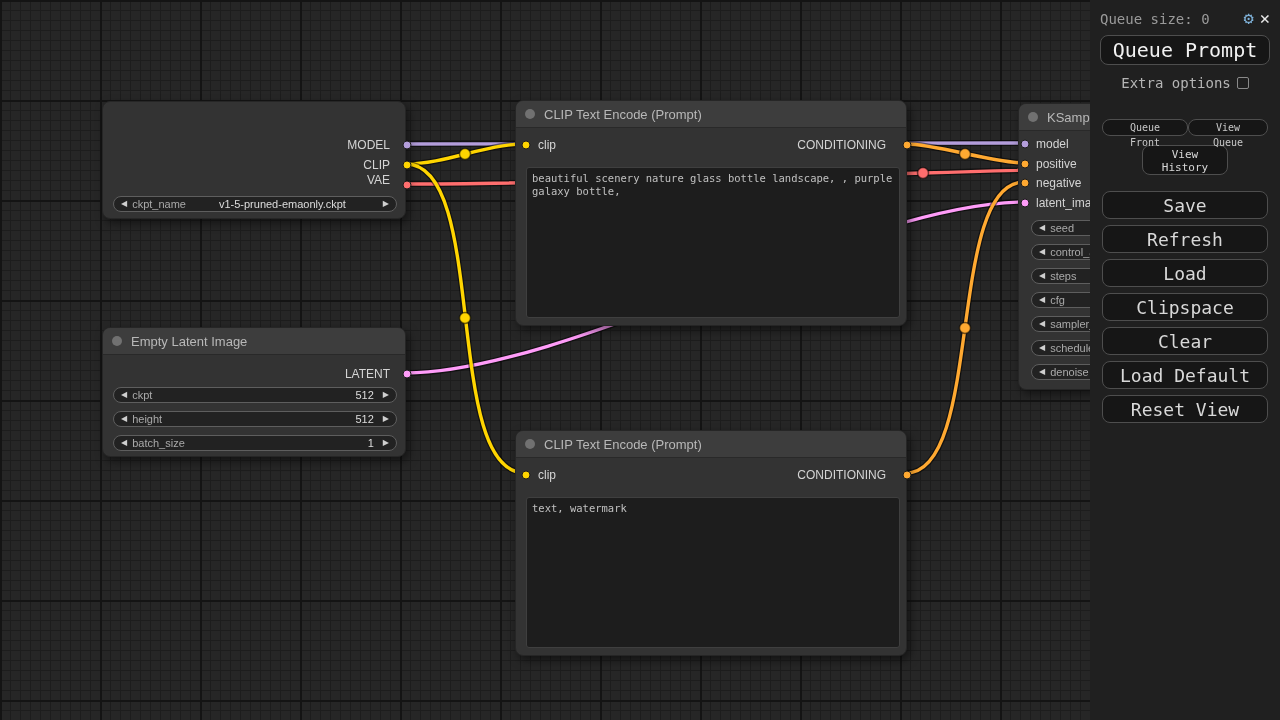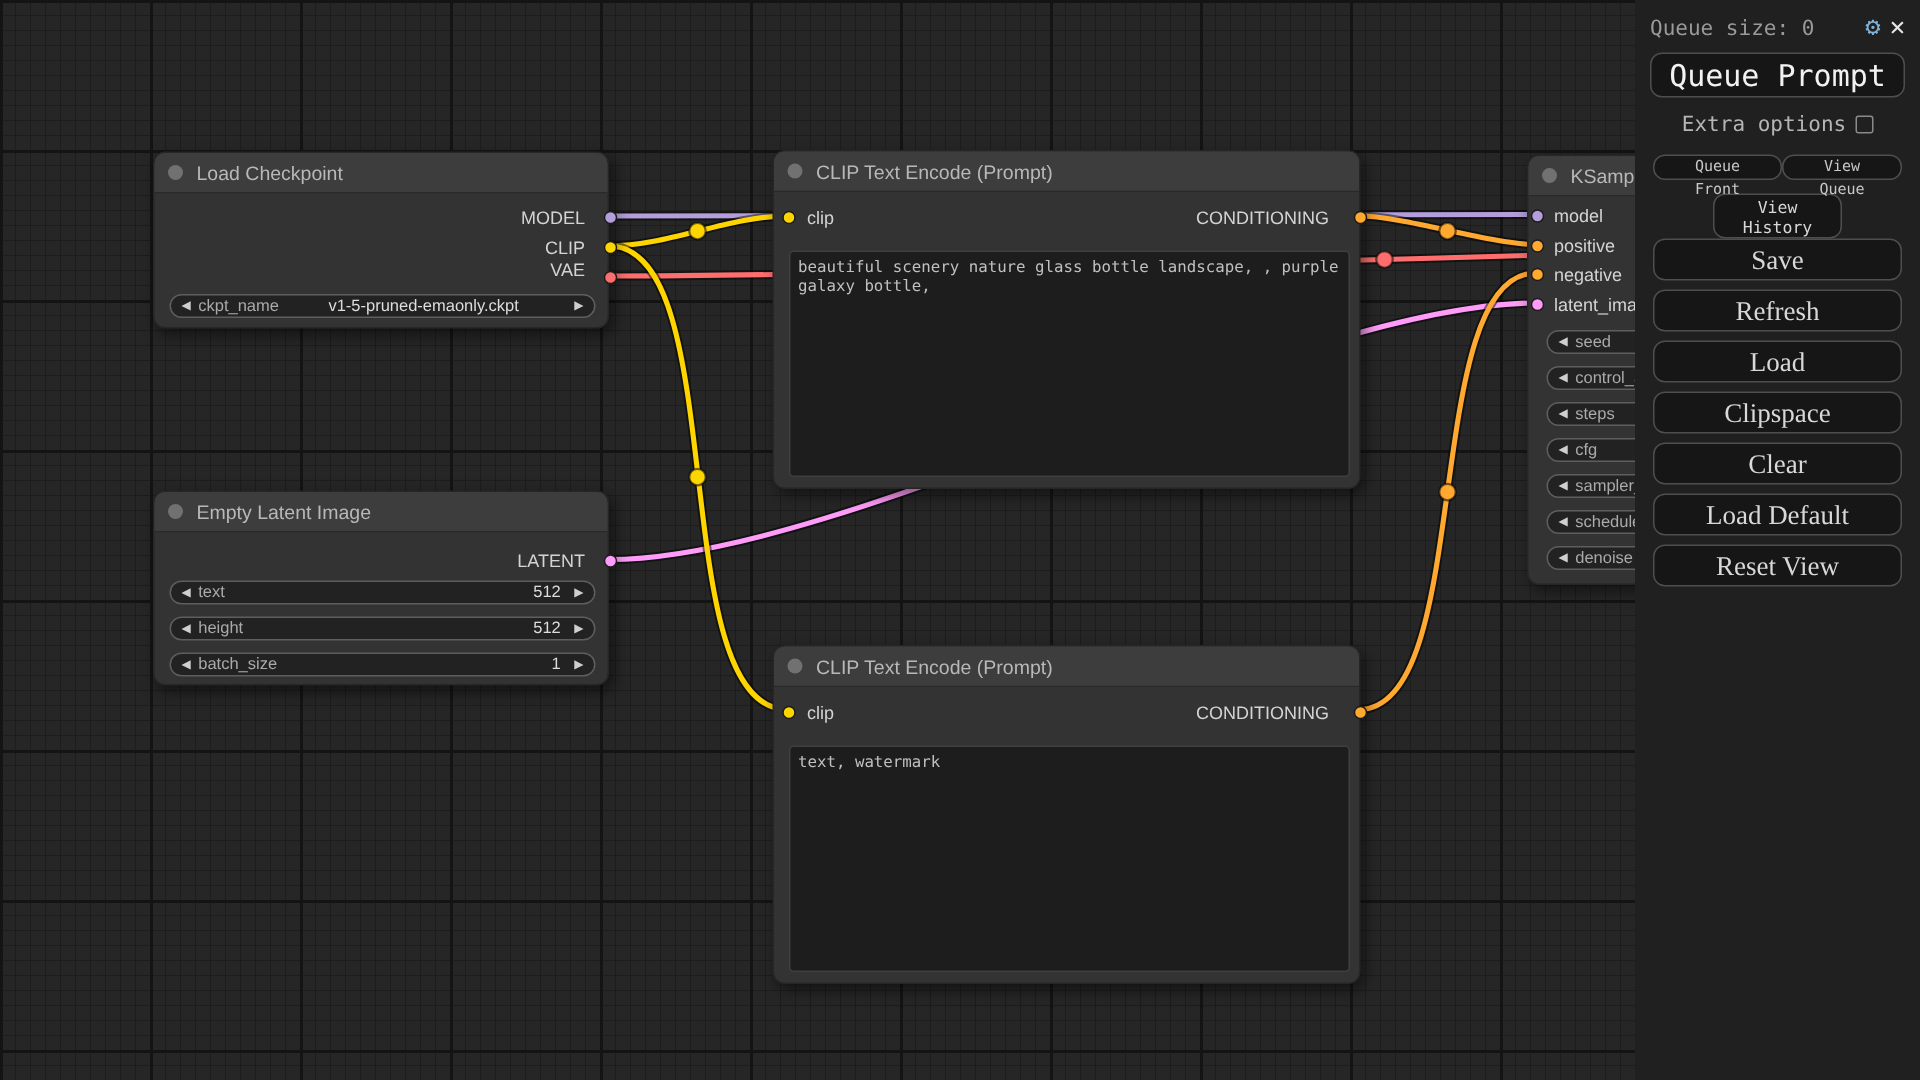--- a/index.html
+++ b/index.html
@@ -77,24 +77,24 @@
   .sb-close { color:#e8e8e8; font-size:17px; line-height:1; cursor:pointer; font-weight:bold; }
 
   .sb-btn {
     display:block; background:#161616; border:1px solid #4e4e4e; border-radius:8px;
     color:#d8d8d8; font-family:inherit; cursor:pointer; 
   }
   #queue-prompt { width:170px; height:30px; margin:6px auto 0; font-size:20px; color:#f2f2f2; }
   .sb-extra { display:flex; align-items:center; justify-content:center; gap:6px; margin-top:10px; }
   .sb-extra-label { color:#b5b5b5; font-size:14px; }
   .sb-checkbox { width:12px; height:12px; border:1px solid #8a8a8a; border-radius:2px; background:transparent; cursor:pointer; }
-  .sb-small-row { display:flex; justify-content:space-between; padding:4px 12px; margin-top:8px; }
+  .sb-small-row { display:flex; justify-content:space-between; padding:4px 12px; margin-top:24px; }
   .sb-small { height:17px; font-size:10px; color:#c8c8c8; padding:0 9px; line-height:15px; }
   #view-history { width:86px; height:30px; margin:5px auto 0; font-size:11px; line-height:13px; padding-top:2px; }
-  .sb-actions { margin-top:0;font-family:Liberation Serif, serif; }
+  .sb-actions { margin-top:16px; }
   .sb-action { width:166px; height:28px; margin:0 auto 6px; font-size:18px; }
 </style>
 </head>
 <body>
 
 <div id="canvas">
 
   <svg id="links" width="1280" height="720">
 
     <path class="link-under" d="M 406 144 C 560 144, 870 143, 1024 143"></path>
@@ -120,24 +120,20 @@
     <path class="link-under" d="M 406 164 C 446 164, 485 144, 525 144"></path>
     <path class="link" d="M 406 164 C 446 164, 485 144, 525 144" stroke="#FFD500"></path>
     <circle class="link-dot" cx="465" cy="154" r="5.5" fill="#FFD500"></circle>
 
     <path class="link-under" d="M 406 164 C 489 164, 442 473, 525 473"></path>
     <path class="link" d="M 406 164 C 489 164, 442 473, 525 473" stroke="#FFD500"></path>
     <circle class="link-dot" cx="465" cy="318" r="5.5" fill="#FFD500"></circle>
   </svg>
 
   <div class="node" style="left:102px; top:101px; width:304px; height:118px;">
-    <div class="node-header">
-      <span class="header-dot"></span>
-      <span>Load Checkpoint</span>
-    </div>
     <span class="slot-label out" style="right:15px; top:43px;">MODEL</span>
     <span class="slot-dot" style="left: 304px; top: 43px; background: rgb(179, 157, 219);"></span>
     <span class="slot-label out" style="right:15px; top:63px;">CLIP</span>
     <span class="slot-dot" style="left: 304px; top: 63px; background: rgb(255, 213, 0);"></span>
     <span class="slot-label out" style="right:15px; top:78px;">VAE</span>
     <span class="slot-dot" style="left: 304px; top: 83px; background: rgb(255, 110, 110);"></span>
     <div class="widget" style="left:10px; top:94px; width:284px;">
       <span class="warrow">◀</span>
       <span class="wlabel">ckpt_name</span>
       <span class="wvalue center">v1-5-pruned-emaonly.ckpt</span>
@@ -159,21 +155,21 @@
 
   <div class="node" style="left:102px; top:327px; width:304px; height:130px;">
     <div class="node-header">
       <span class="header-dot"></span>
       <span>Empty Latent Image</span>
     </div>
     <span class="slot-label out" style="right:15px; top:46px;">LATENT</span>
     <span class="slot-dot" style="left: 304px; top: 46px; background: rgb(255, 156, 249);"></span>
     <div class="widget" style="left:10px; top:59px; width:284px;">
       <span class="warrow">◀</span>
-      <span class="wlabel">text</span>
+      <span class="wlabel">ckpt</span>
       <span class="wvalue">512</span>
       <span class="warrow">▶</span>
     </div>
     <div class="widget" style="left:10px; top:83px; width:284px;">
       <span class="warrow">◀</span>
       <span class="wlabel">height</span>
       <span class="wvalue">512</span>
       <span class="warrow">▶</span>
     </div>
     <div class="widget" style="left:10px; top:107px; width:284px;">

